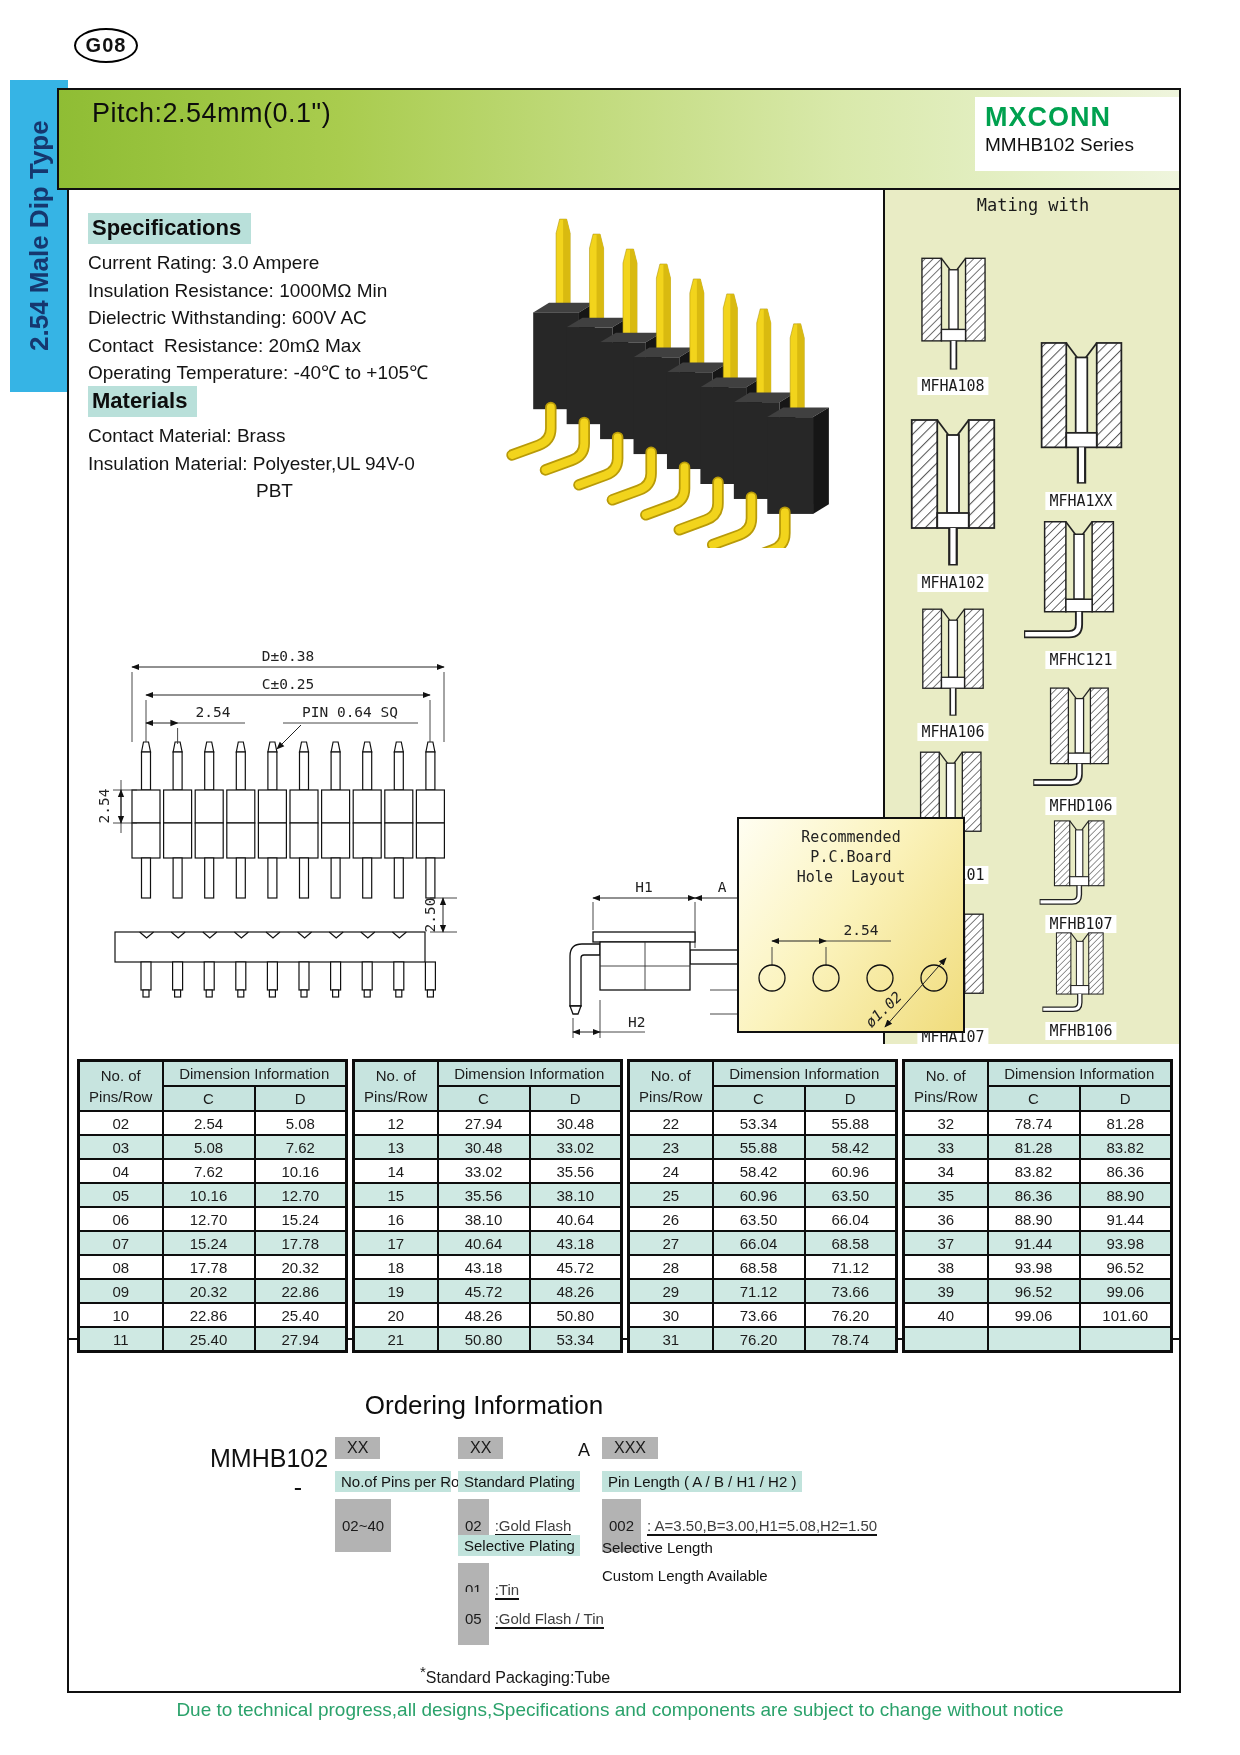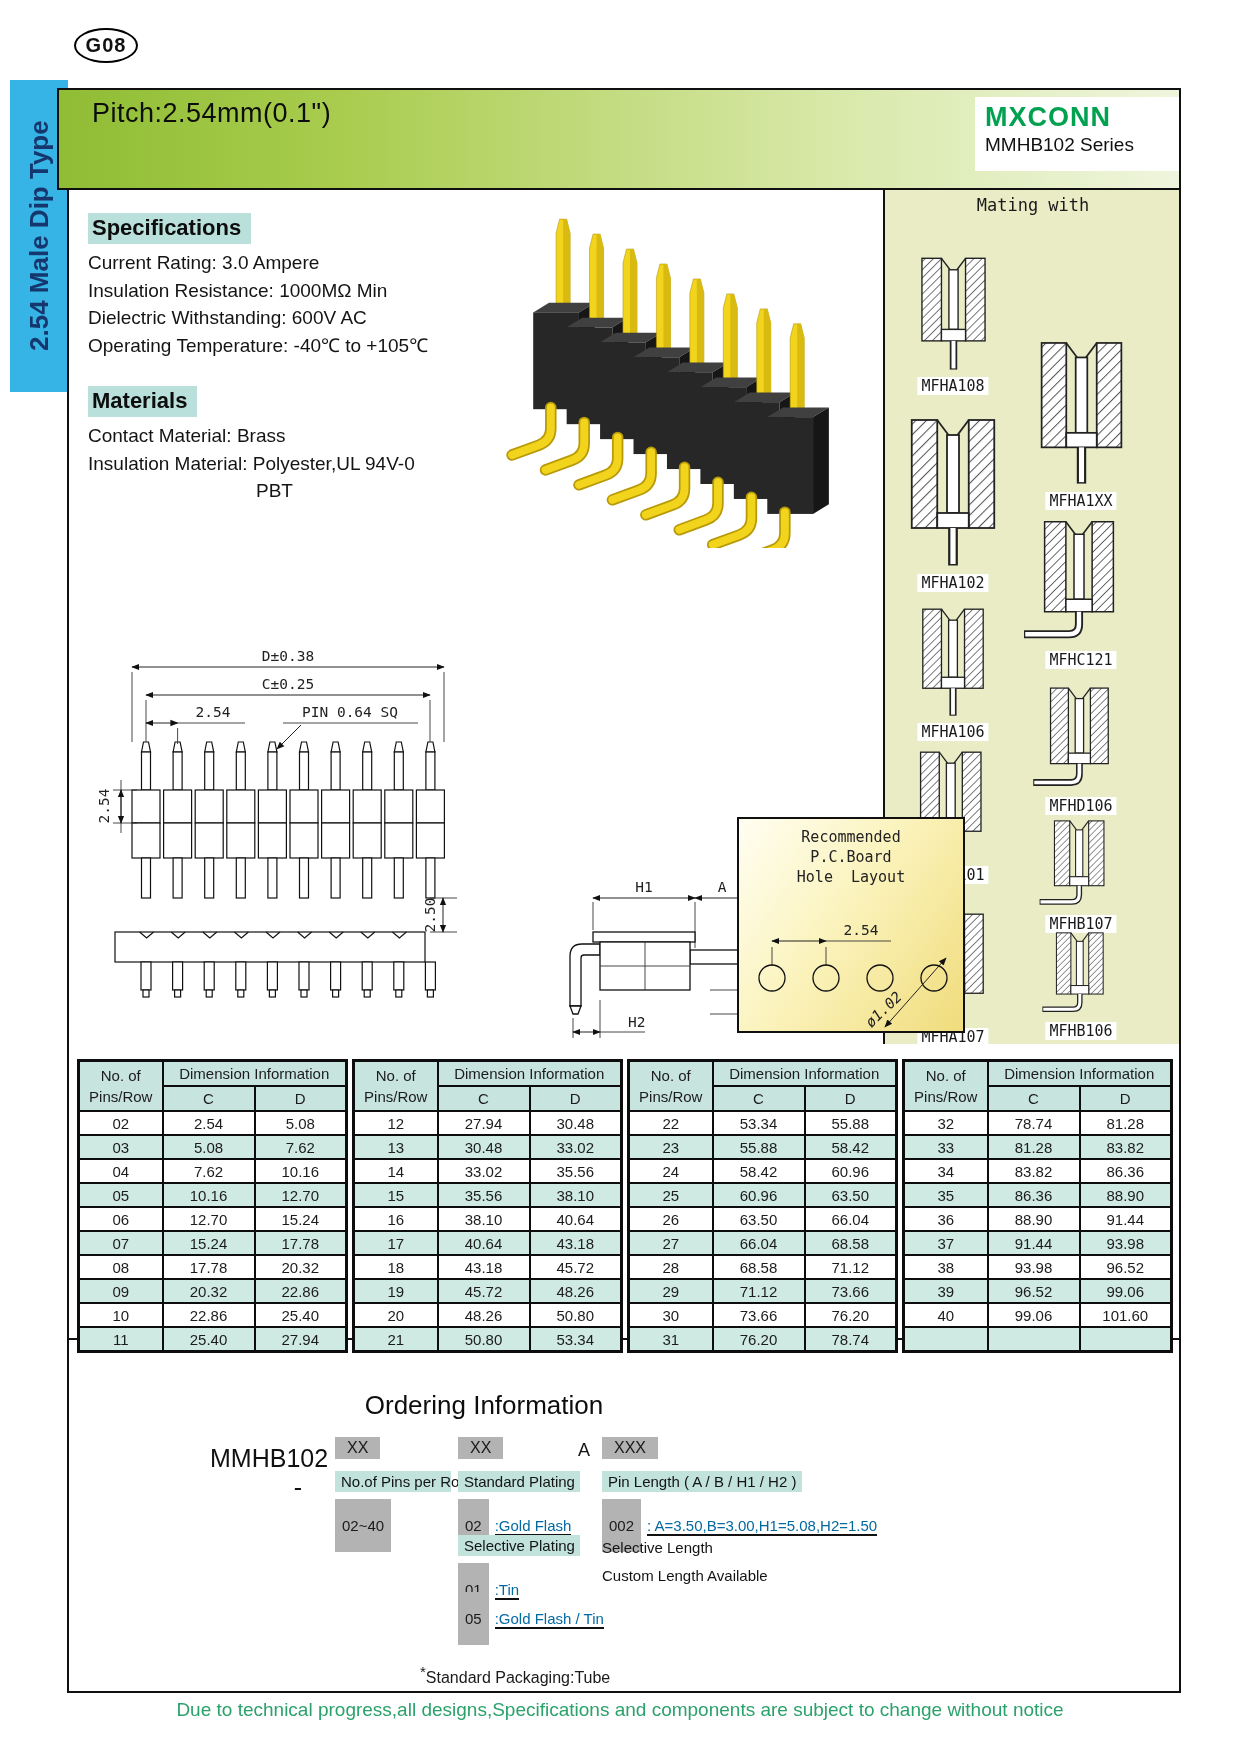--- a/index.html
+++ b/index.html
@@ -68,21 +68,21 @@
   table.dim td.hd{background:#c7e4df;height:23px;line-height:21px;}
   table.dim tr.alt td{background:#cfe9e3;}
 
   
   .ord-title{top:1390px;left:484px;transform:translateX(-50%);font-size:26px;color:#0d0d0d;}
   .ord-prefix{left:210px;top:1444px;width:92px;font-size:25px;text-align:right;}
   .gbox{background:#b3b3b3;color:#1a1a1a;font-size:16px;padding:2px 12px;display:inline-block;}
   .gbox.sm{padding:18px 7px;font-size:15px;}
   .teal{background:#c1e3dc;color:#141414;font-size:15px;padding:2px 6px;display:inline-block;white-space:nowrap;}
   .plain15{font-size:15px;color:#141414;white-space:nowrap;}
-  .uval{font-size:15px;color:#0369a1;border-bottom:2px solid #111;padding-bottom:0;white-space:nowrap;}
+  .uval{font-size:15px;color:#404040;border-bottom:2px solid #111;padding-bottom:0;white-space:nowrap;}
   .ordrow{display:flex;gap:6px;align-items:baseline;}
   .note{left:420px;top:1663px;font-size:16px;color:#1a1a1a;}
   .note sup{font-size:15px;}
   .footer{left:0;top:1699px;width:1240px;text-align:center;font-size:19px;color:#2ba26b;}
 </style>
 </head>
 <body>
 
 <svg width="0" height="0" style="position:absolute" aria-hidden="true">
   <defs>
@@ -113,20 +113,21 @@
   <div class="abs vline" style="left:1179px;top:190px;width:2px;height:1503px"></div>
   <div class="abs hline" style="left:67px;top:1691px;width:1114px;height:2px"></div>
   <div class="abs hline" style="left:67px;top:1338px;width:1114px;height:2px"></div>
 
   <div class="abs spec-block">
     <span class="sect-head">Specifications</span>
     <div class="spec-lines" id="spec-lines">
         <div class="spec-line">Current Rating: 3.0 Ampere</div>
         <div class="spec-line">Insulation Resistance: 1000MΩ Min</div>
         <div class="spec-line">Dielectric Withstanding: 600V AC</div>
+        <div class="spec-line">Contact  Resistance: 20mΩ Max</div>
         <div class="spec-line">Operating Temperature: -40℃ to +105℃</div>
       </div>
   </div>
   <div class="abs mat-block">
     <span class="sect-head">Materials</span>
     <div class="spec-lines" id="mat-lines">
         <div class="spec-line">Contact Material: Brass</div>
         <div class="spec-line">Insulation Material: Polyester,UL 94V-0</div>
         <div class="spec-line">PBT</div>
       </div>

